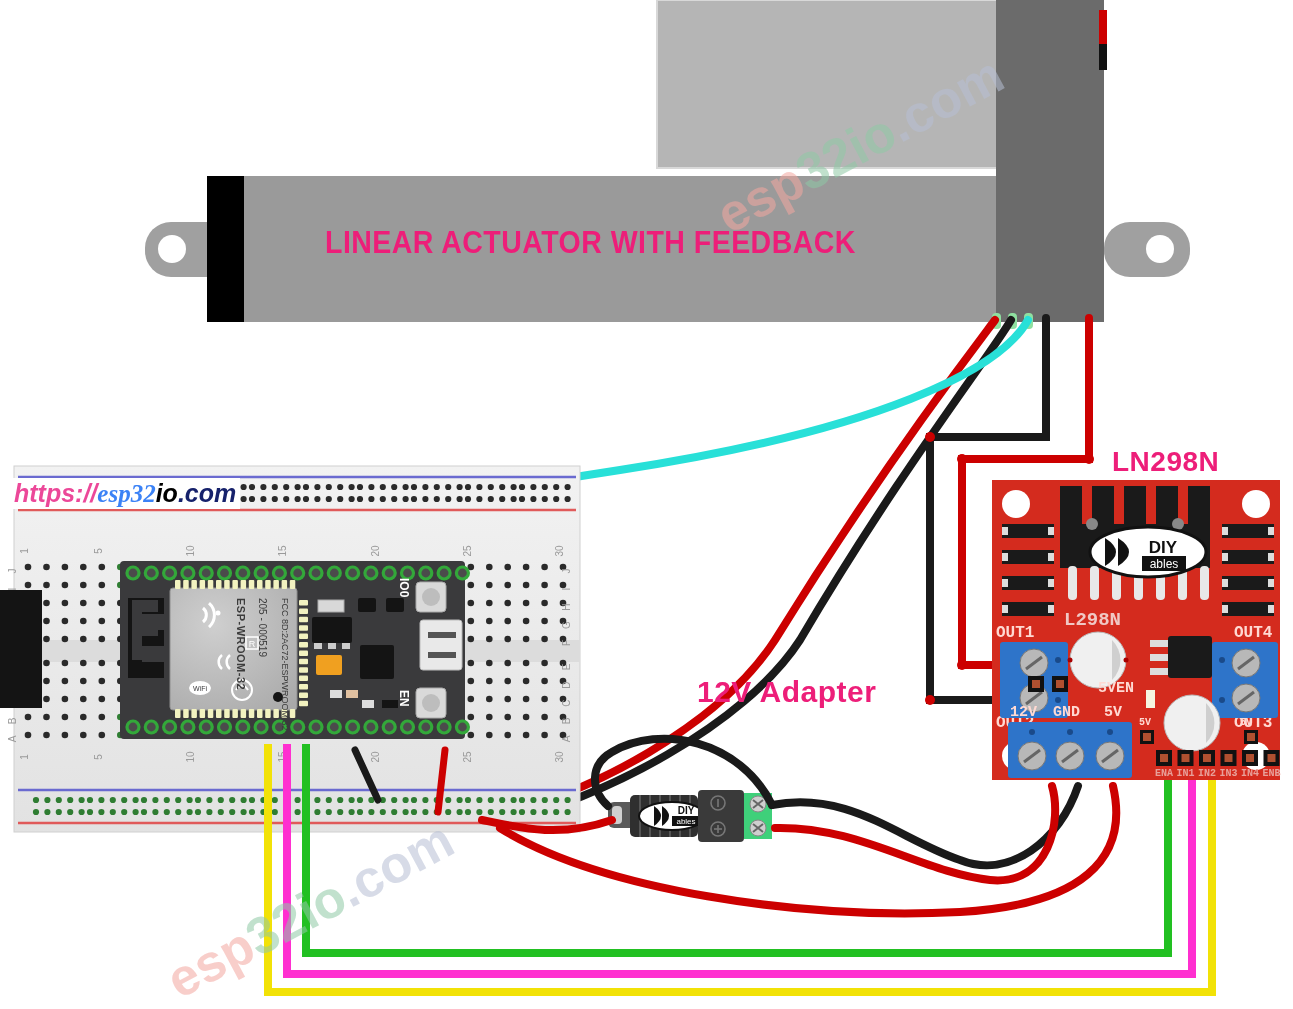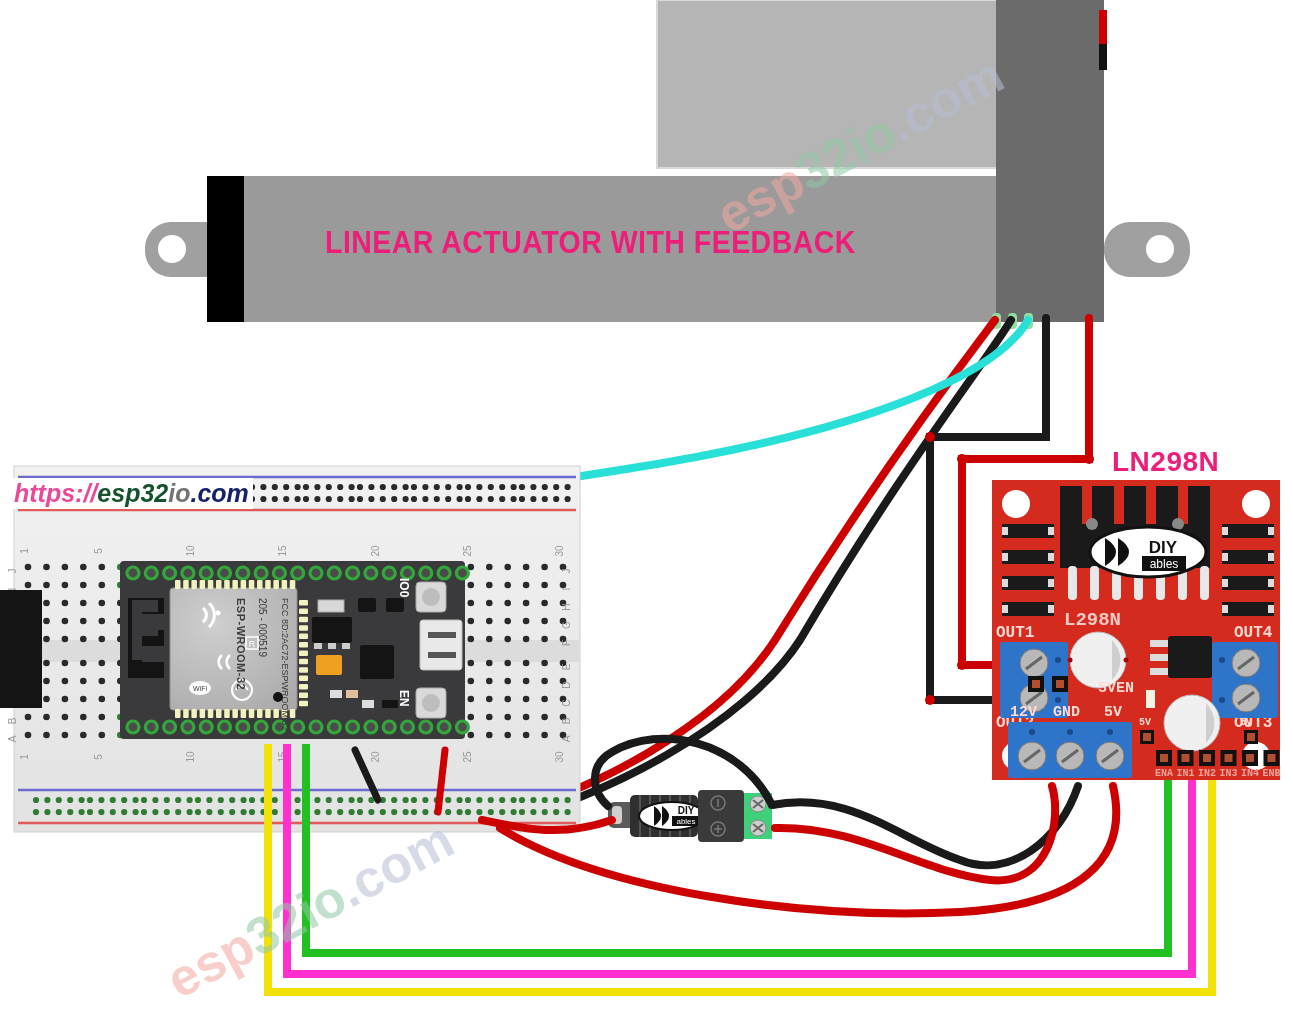--- a/index.html
+++ b/index.html
@@ -5,22 +5,22 @@
   html,body{margin:0;padding:0;background:#ffffff;}
   body{font-family:"Liberation Sans",sans-serif;}
   #stage{position:relative;width:1293px;height:1009px;background:#fff;overflow:hidden;}
   #stage svg{position:absolute;left:0;top:0;}
   .lbl{position:absolute;font-weight:bold;color:#ed1e79;letter-spacing:.5px;white-space:nowrap;}
   #actuator-label{left:325px;top:225px;font-size:31px;font-family:"Liberation Sans Narrow","Liberation Sans",sans-serif;transform:scaleX(.92);transform-origin:left center;}
   #adapter-label{left:697px;top:675px;font-size:30px;}
   #l298-label{left:1112px;top:446px;font-size:28px;}
   #url-badge{position:absolute;left:10px;top:478px;background:#fff;padding:1px 4px;font-style:italic;font-weight:bold;font-size:25px;white-space:nowrap;}
   #url-badge .p1{color:#ec4899;}
-  #url-badge .p2{color:#14532d;}
-  #url-badge .p3{color:#737373;}
+  #url-badge .p2{color:#3b82f6;font-family:Liberation Serif, serif;}
+  #url-badge .p3{color:#000000;}
   #url-badge .p4{color:#16216b;}
   .wm{position:absolute;font-weight:bold;font-size:52px;white-space:nowrap;transform:rotate(-28deg);transform-origin:left bottom;opacity:.55;}
   .wm .a{color:#f3a7a0;}
   .wm .b{color:#8fc9a6;}
   .wm .c{color:#b7bfd4;}
   #wm1{left:735px;top:185px;}
   #wm2{left:185px;top:950px;}
 </style>
 </head>
 <body>
@@ -1036,20 +1036,21 @@
           <text x="1207" y="776" text-anchor="middle">IN2</text>
           <text x="1228.5" y="776" text-anchor="middle">IN3</text>
           <text x="1250" y="776" text-anchor="middle">IN4</text>
           <text x="1271.5" y="776" text-anchor="middle">ENB</text>
         </g>
     </g>
 
   </svg>
 
   <div class="lbl" id="actuator-label">LINEAR ACTUATOR WITH FEEDBACK</div>
+  <div class="lbl" id="adapter-label">12V Adapter</div>
   <div class="lbl" id="l298-label">LN298N</div>
 
   <div id="url-badge">
     <span class="p1">https://</span><span class="p2">esp32</span><span class="p3">io</span><span class="p4">.com</span>
   </div>
 
   <div class="wm" id="wm1">
     <span class="a">esp</span><span class="b">32io</span><span class="c">.com</span>
   </div>
   <div class="wm" id="wm2">

